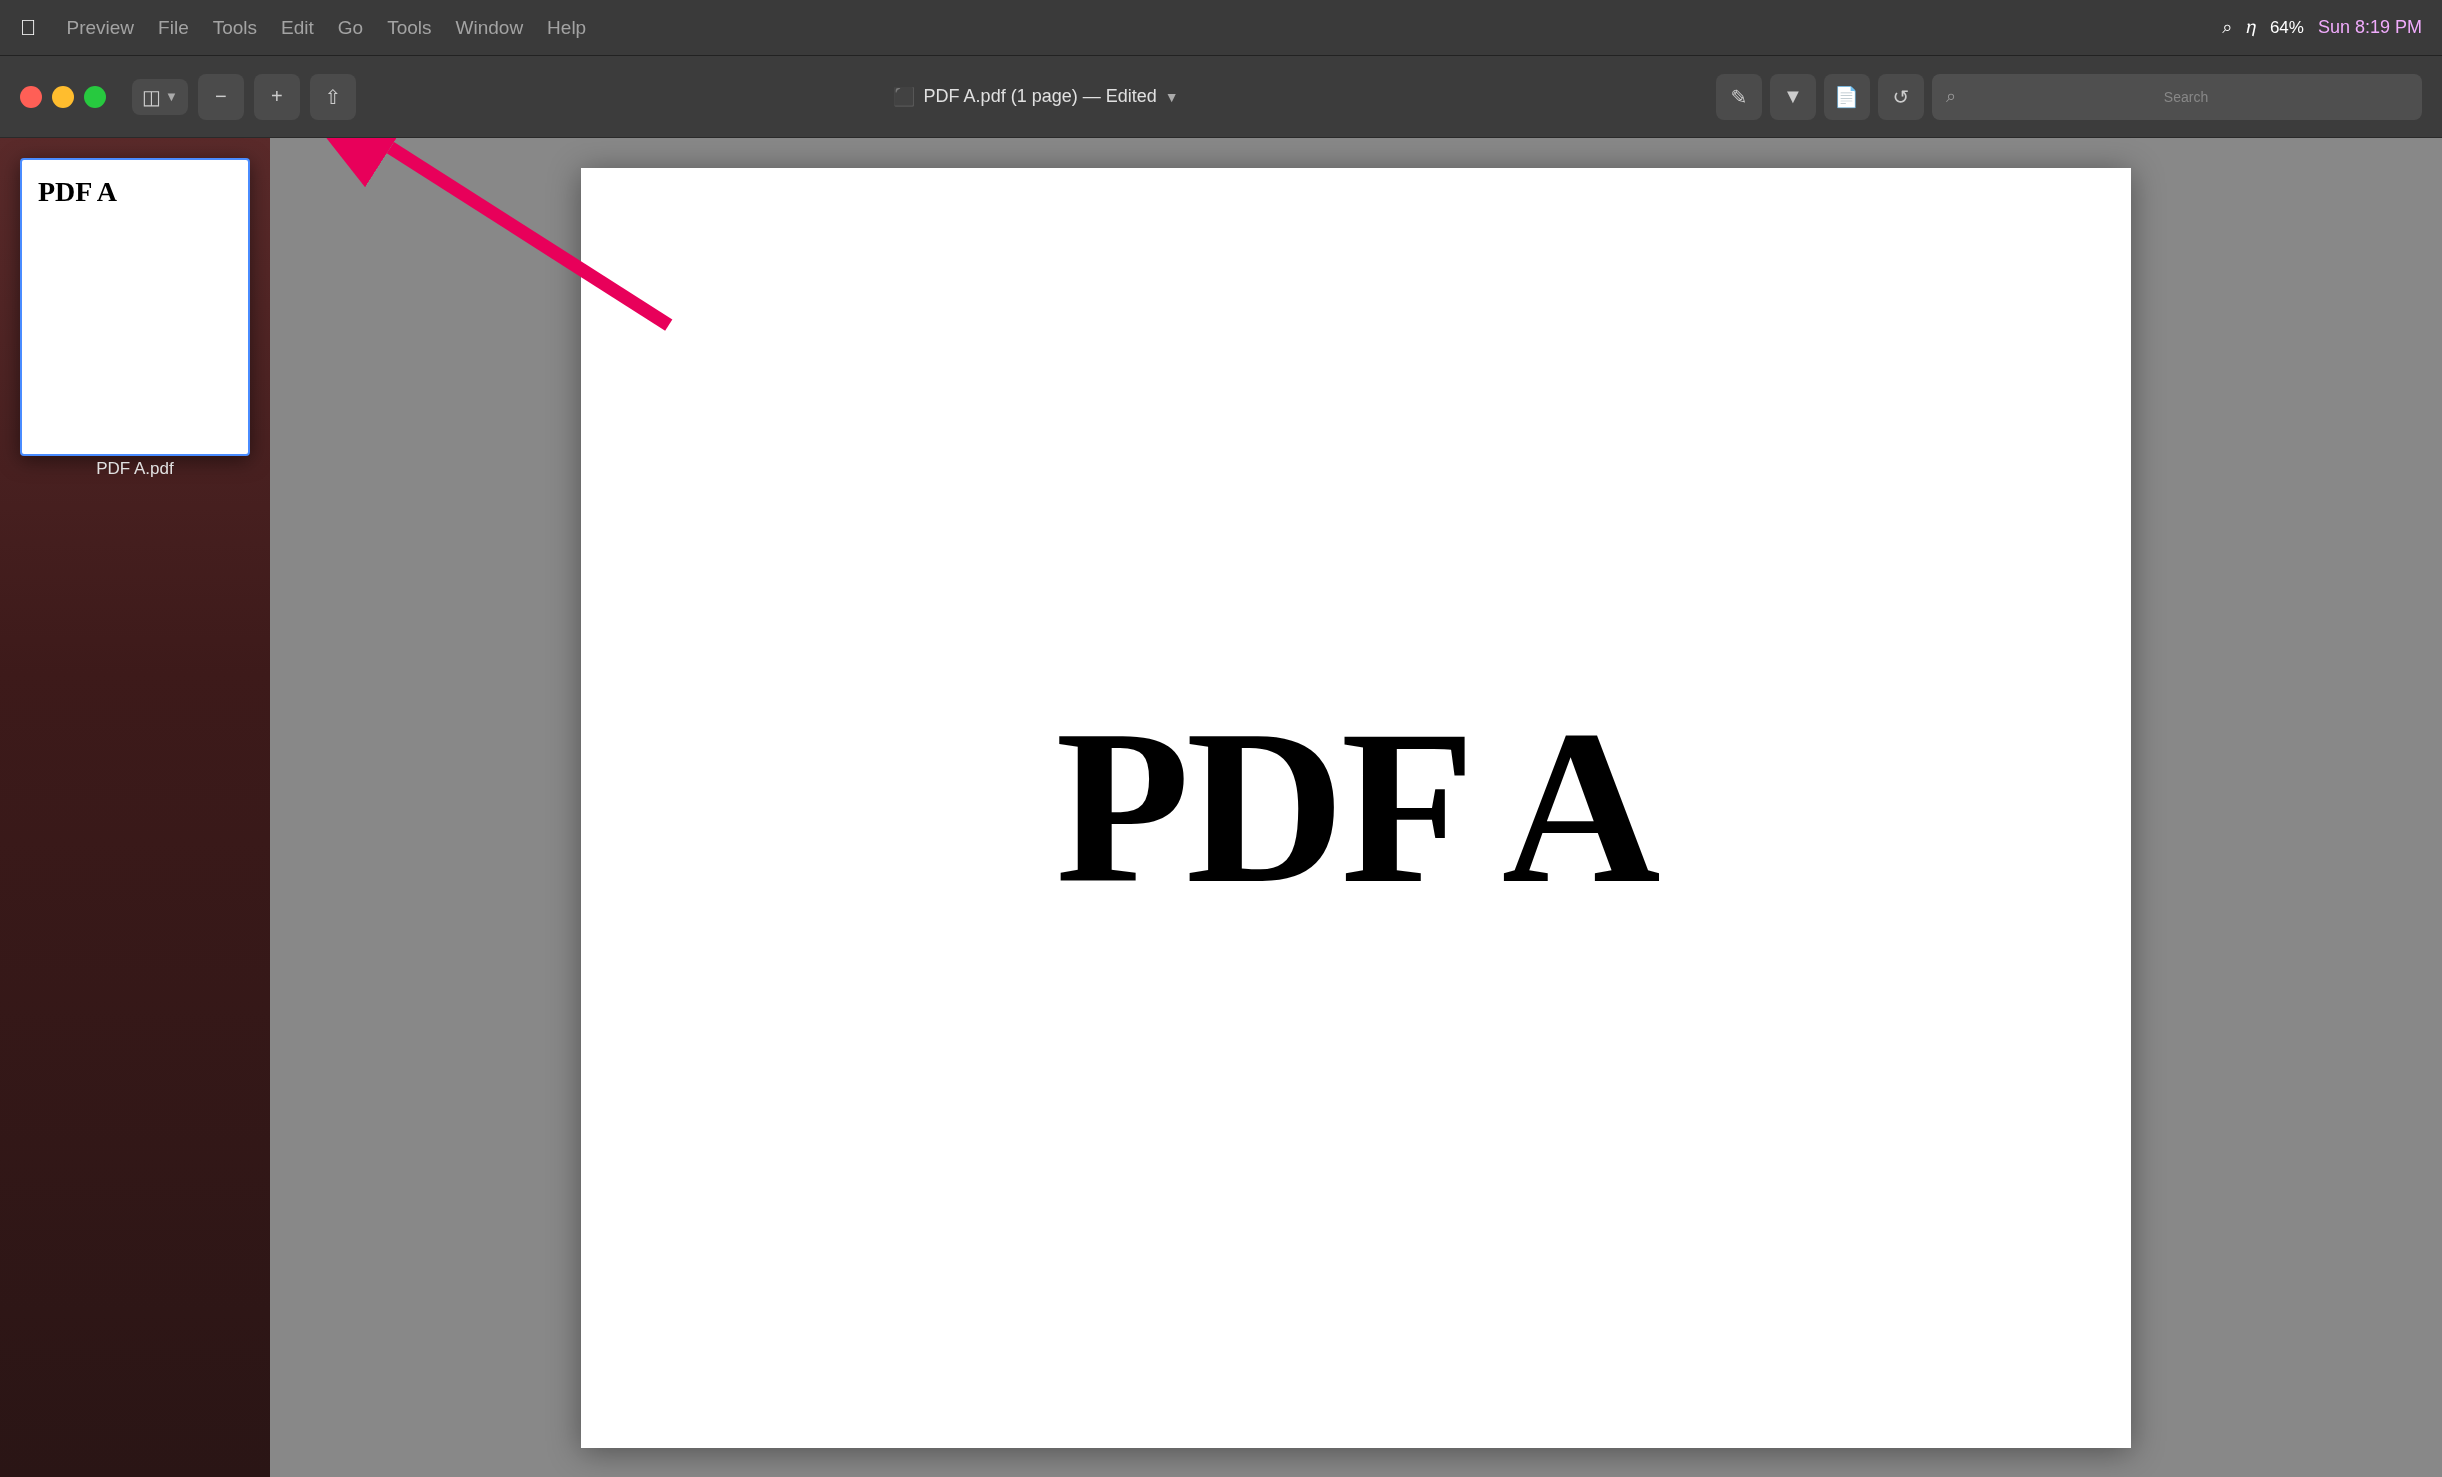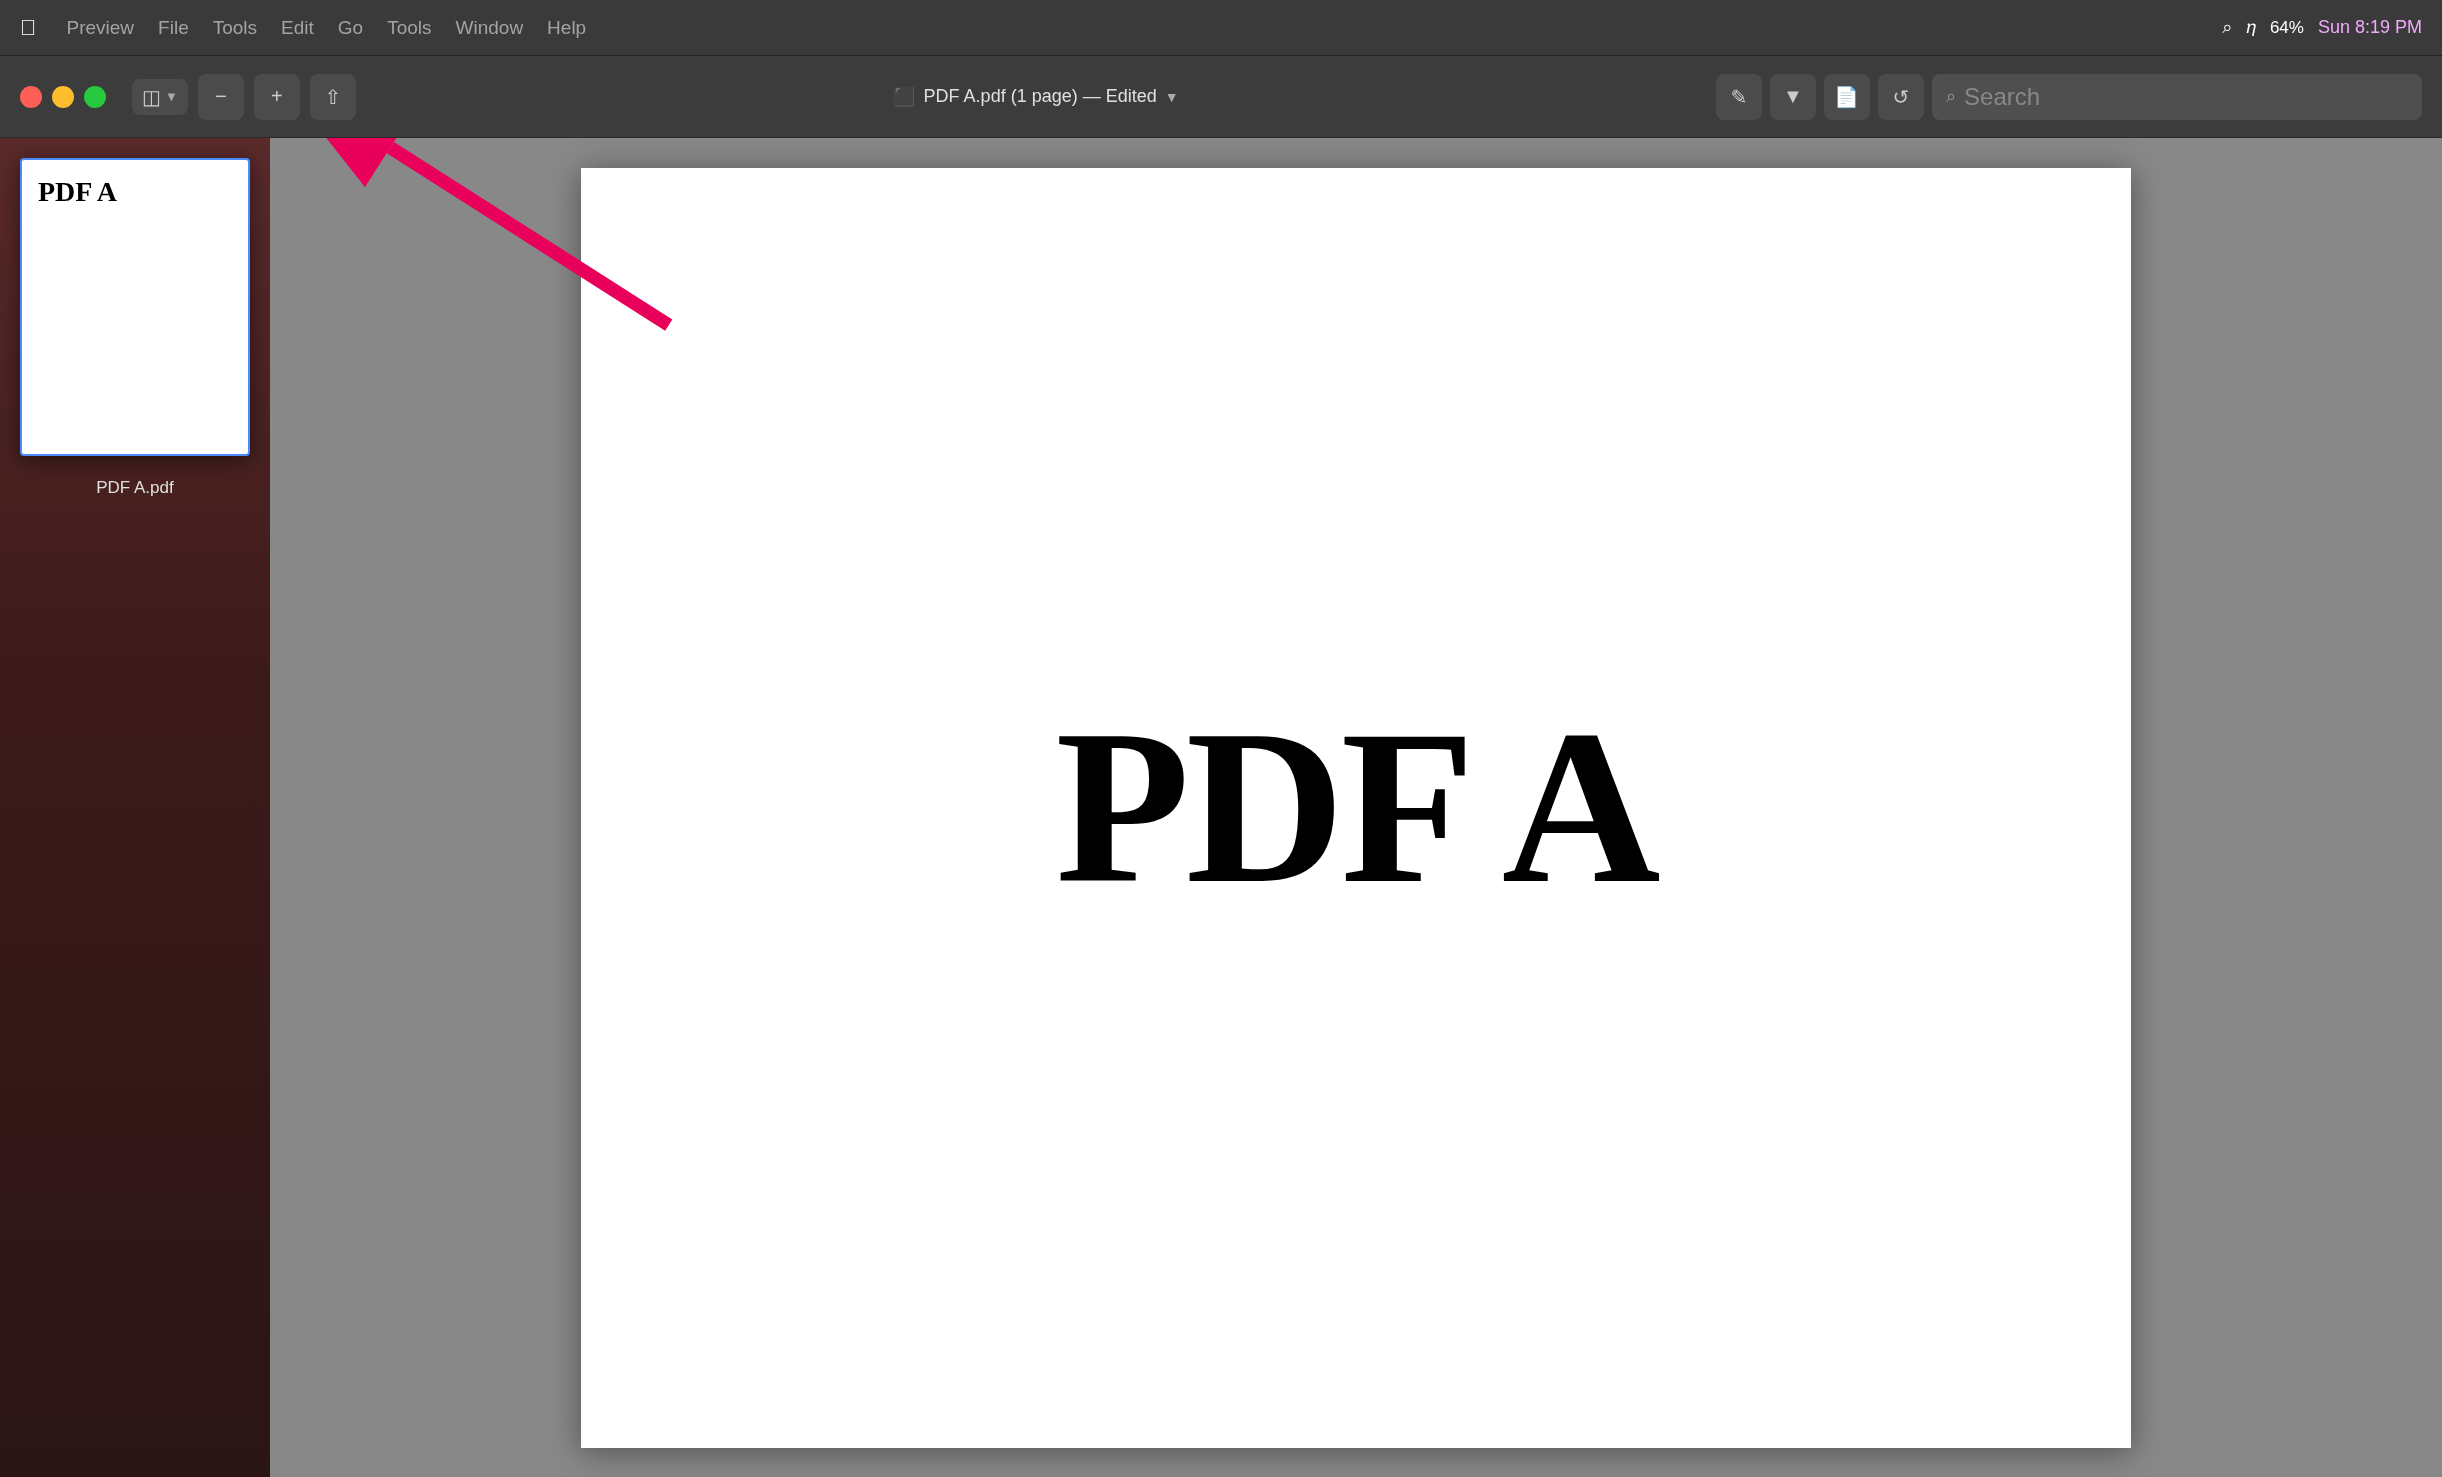--- a/index.html
+++ b/index.html
@@ -163,22 +163,23 @@
     }
     .search-icon {
       color: #999;
       font-size: 18px;
     }
     .search-input {
       background: transparent;
       border: none;
       outline: none;
       color: #999;
-      font-size: 24px;
+      font-size: 14px;
       width: 100%;
+      text-align: center;
     }
     .search-input::placeholder { color: #888; }
 
     
     .main {
       display: flex;
       flex: 1;
       overflow: hidden;
       justify-content: center;
     }
@@ -213,21 +214,21 @@
     .thumbnail-text {
       font-size: 28px;
       font-weight: 900;
       color: #000;
       font-family: Georgia, serif;
     }
     .thumbnail-label {
       text-align: center;
       color: #e0e0e0;
       font-size: 17px;
-      margin-top: 22px;
+      margin-top: 3px;
     }
 
     
     .content {
       flex: 1;
       background: #888;
       display: flex;
       align-items: center;
       justify-content: center;
       overflow: hidden;

